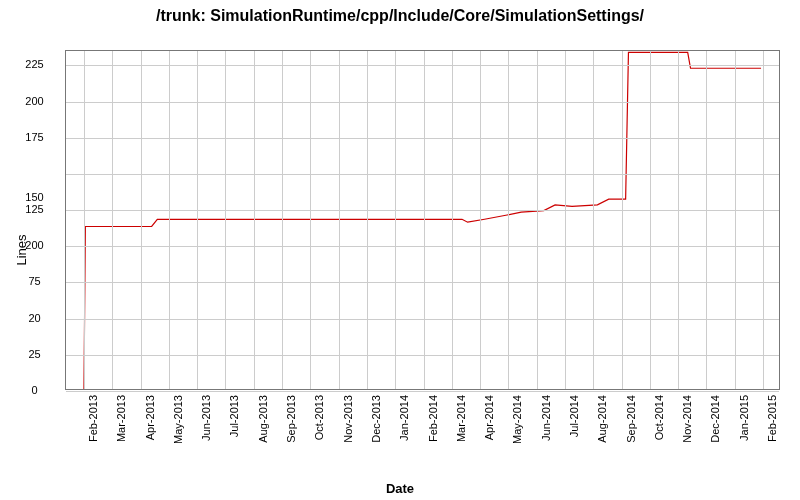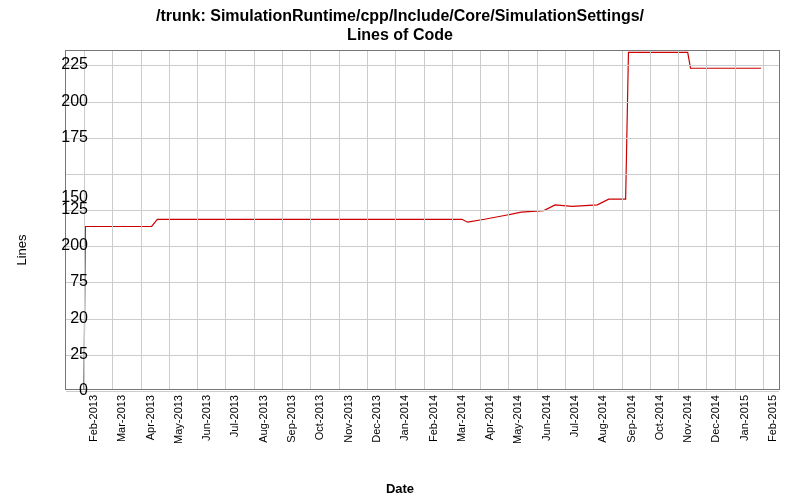--- a/index.html
+++ b/index.html
@@ -57,24 +57,24 @@
     background: #fff;
   }
   .grid-h, .grid-v {
     position: absolute;
     background: #ccc;
   }
   .grid-h { height: 1px; width: 100%; left: 0; }
   .grid-v { width: 1px; height: 100%; top: 0; }
   .ytick {
     position: absolute;
-    right: 712px;
+    right: 738px;
     width: 55px;
-    text-align: right;
-    font-size: 16px;
+    text-align: center;
+    font-size: 11px;
     color: #000;
     transform: translateY(-50%);
   }
   .xtick {
     position: absolute;
     top: 395px;
     font-size: 11px;
     color: #000;
     transform-origin: top left;
     transform: rotate(-90deg) translateX(-100%);
@@ -88,21 +88,20 @@
     height: 100%;
     overflow: visible;
   }
 </style>
 </head>
 <body>
 
 <div class="chart-container">
   <div class="title">
     <span>/trunk: SimulationRuntime/cpp/Include/Core/SimulationSettings/</span><br>
-    <span>Lines of Code</span>
   </div>
   <div class="ylabel">Lines</div>
   <div class="xlabel">Date</div>
   <div class="plot">
     <svg class="series" preserveAspectRatio="none" viewBox="0 0 715 340">
         <path d="M18 340 L19.414583333333333 176.51063829787236 L85.89999999999999 176.51063829787236 L91.55833333333334 169.27659574468086 L397.10833333333335 169.27659574468086 L402.76666666666665 172.17021276595744 L419.7416666666667 169.27659574468086 L442.375 164.93617021276597 L456.52083333333337 162.04255319148936 L479.1541666666667 160.59574468085106 L490.4708333333333 154.80851063829786 L507.4458333333333 156.25531914893617 L532.9083333333333 154.80851063829786 L544.225 149.02127659574467 L561.1999999999999 149.02127659574467 L564.0291666666667 1.4468085106382773 L623.4416666666666 1.4468085106382773 L626.2708333333334 17.361702127659555 L697 17.361702127659555 " fill="none" stroke="#cc0000" stroke-width="1.2"></path>
       </svg>
   <div class="grid-h" style="top: 340px;"></div>
       <div class="grid-h" style="top: 303.83px;"></div>
       <div class="grid-h" style="top: 267.66px;"></div>

